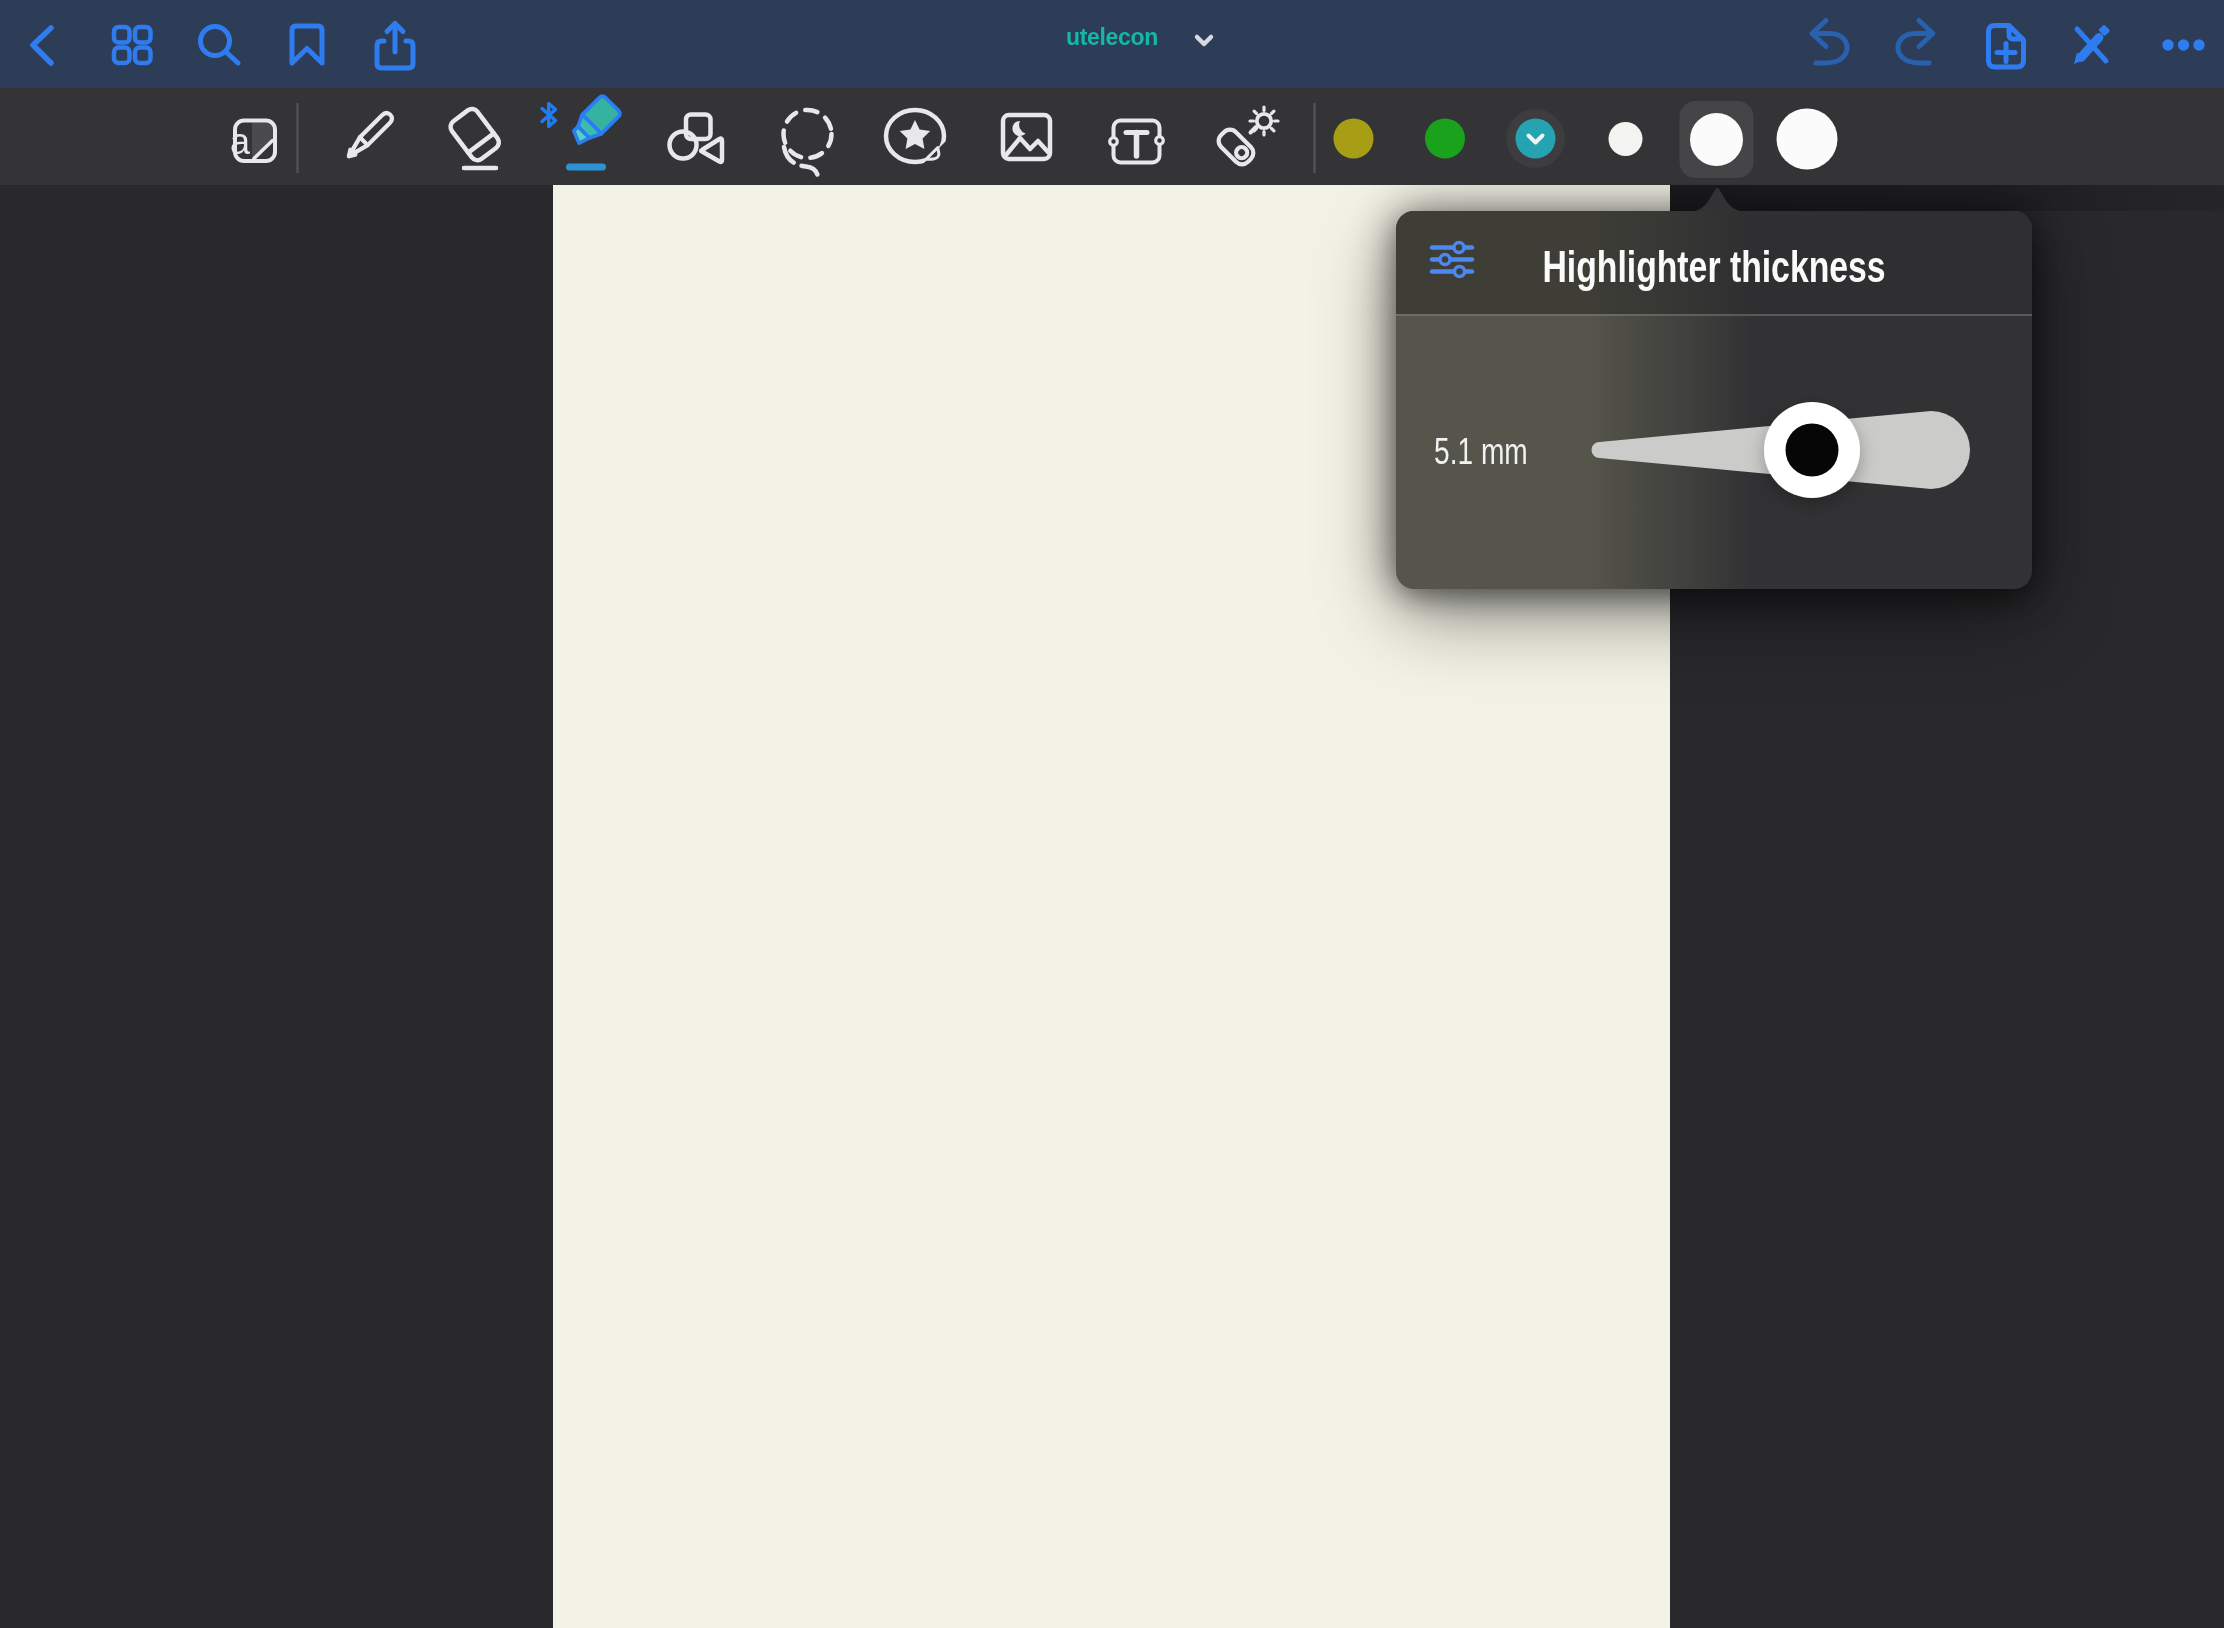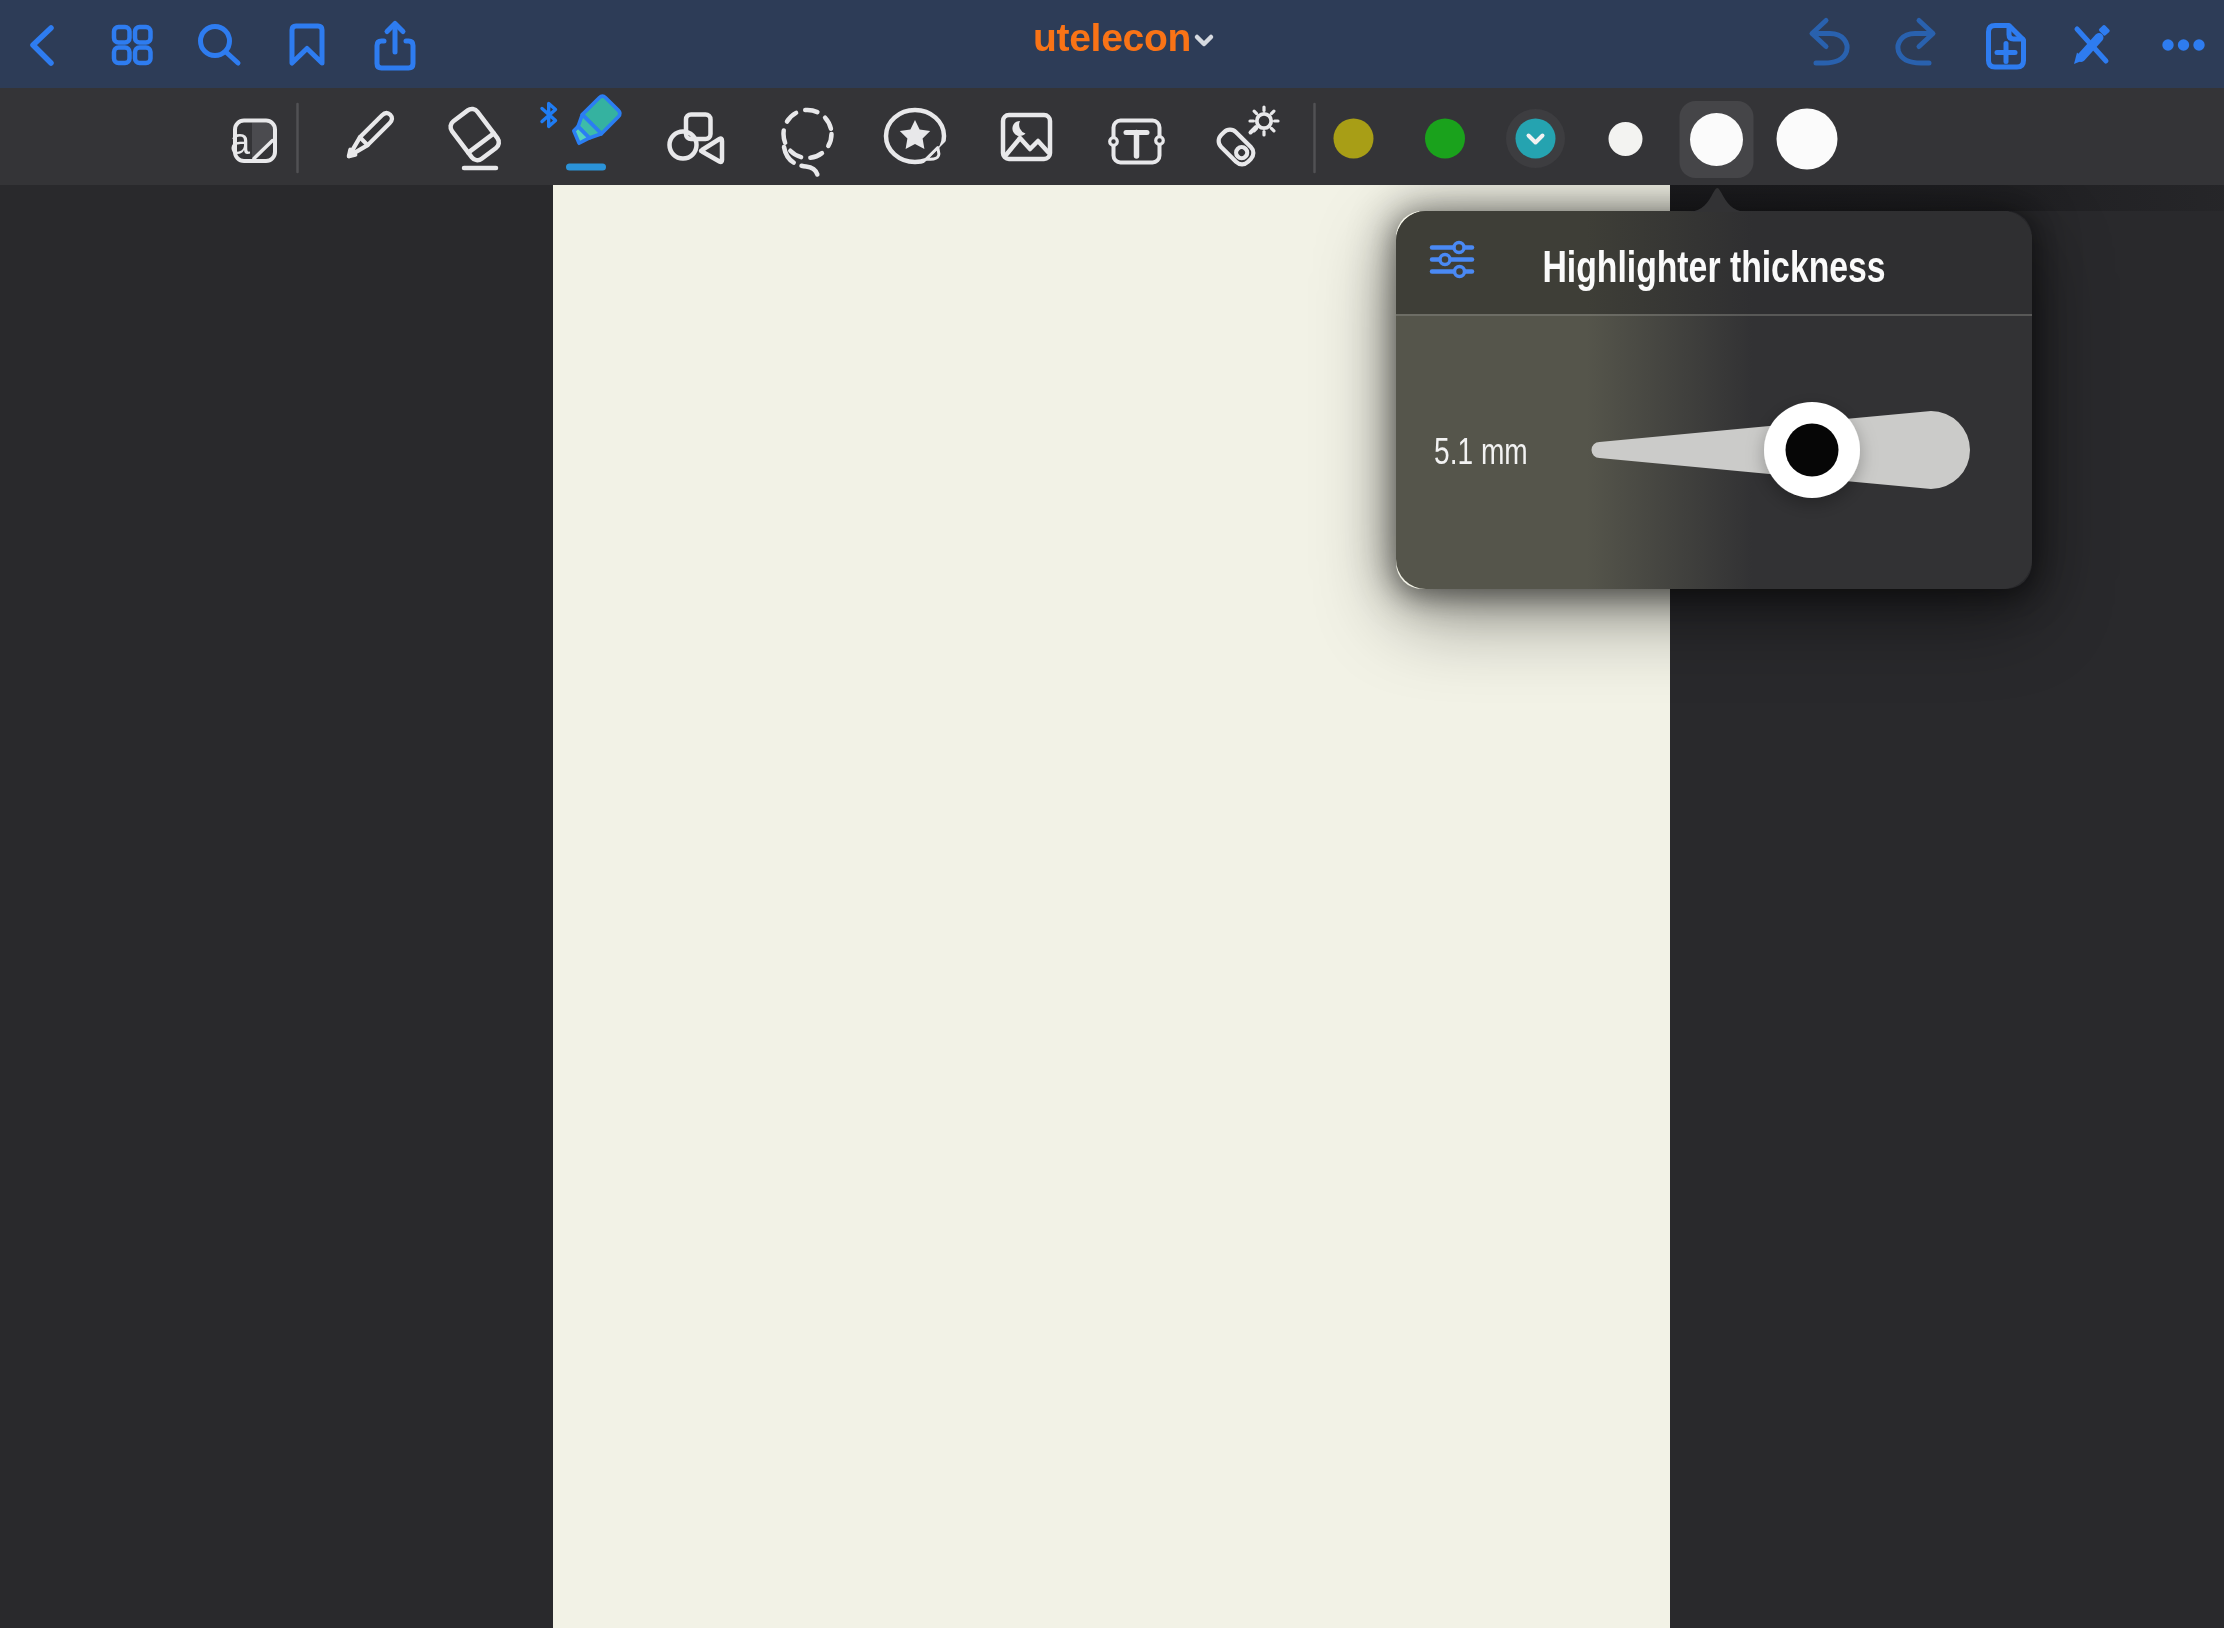--- a/index.html
+++ b/index.html
@@ -5,28 +5,28 @@
   html,body{margin:0;padding:0;background:#29292c;}
   #stage{position:relative;width:2224px;height:1628px;overflow:hidden;
          font-family:"Liberation Sans",sans-serif;-webkit-font-smoothing:antialiased;
          transform:translateZ(0);}
   .abs{position:absolute;}
   #canvasbg{left:0;top:185px;width:2224px;height:1443px;background:#29292c;}
   #paper{left:553px;top:185px;width:1117px;height:1443px;background:#f2f2e6;}
   #navbar{left:0;top:0;width:2224px;height:88px;background:#2d3c57;}
   #toolbar{left:0;top:88px;width:2224px;height:97px;background:#343437;}
   #navtitle{left:1012px;top:0;width:200px;height:88px;line-height:75px;text-align:center;
-    color:#f97316;font-size:39px;font-weight:700;letter-spacing:-0.3px;}
+    color:#14b8a6;font-size:23px;font-weight:700;letter-spacing:-0.3px;}
   
   #shadowclip{left:0;top:185px;width:2224px;height:1443px;overflow:hidden;}
   #band{position:absolute;left:1670px;top:0;width:554px;height:26px;
     background:linear-gradient(90deg,rgba(8,8,10,0.42),rgba(8,8,10,0.30) 55%,rgba(8,8,10,0.10));}
   #popshadow{position:absolute;left:1396px;top:26px;width:636px;height:378px;border-radius:26px;
     box-shadow:0 26px 80px rgba(0,0,0,0.42), 0 6px 24px rgba(0,0,0,0.32), 0 0 42px 8px rgba(0,0,0,0.30);}
-  #pop{left:1396px;top:211px;width:636px;height:378px;border-radius:30px;overflow:hidden;}
+  #pop{left:1396px;top:211px;width:636px;height:378px;border-radius:18px;overflow:hidden;}
   #popbody{left:0;top:0;width:636px;height:378px;
     background:linear-gradient(90deg,#55554b 0%,#55554b 30%,#323234 56%,#323234 100%);}
   #pophead{left:0;top:0;width:636px;height:103px;
     background:linear-gradient(90deg,#3e3e37 0%,#3e3e37 30%,#2f2f31 56%,#2f2f31 100%);}
   #popdiv{left:0;top:103px;width:636px;height:1.5px;background:rgba(150,150,145,0.38);}
   #poptitle{left:0px;top:30px;width:636px;text-align:center;color:#fafafa;
     font-size:45px;font-weight:700;transform:scaleX(0.75);transform-origin:50% 50%;}
   #mmlabel{left:38px;top:220px;color:#f2f2f2;font-size:37px;transform:scaleX(0.76);transform-origin:0 0;}
 </style>
 </head>

